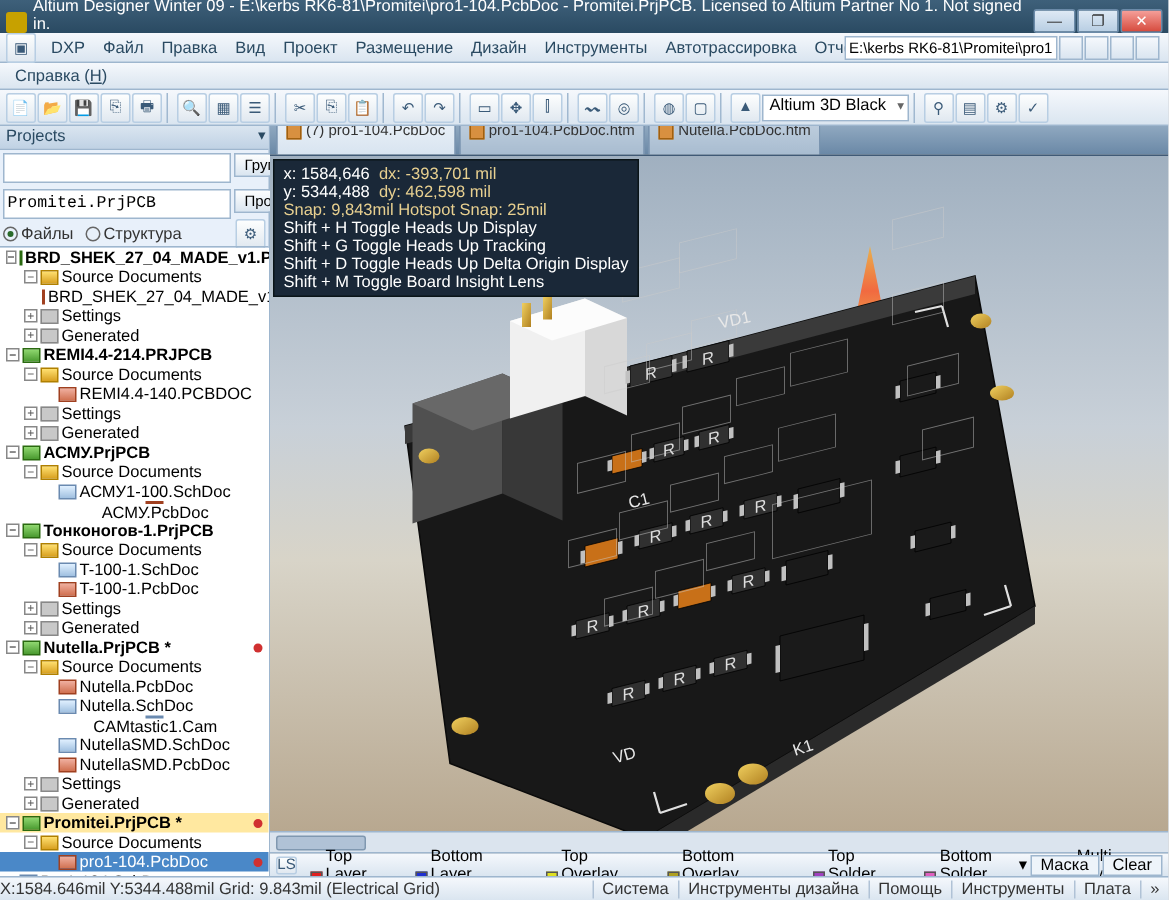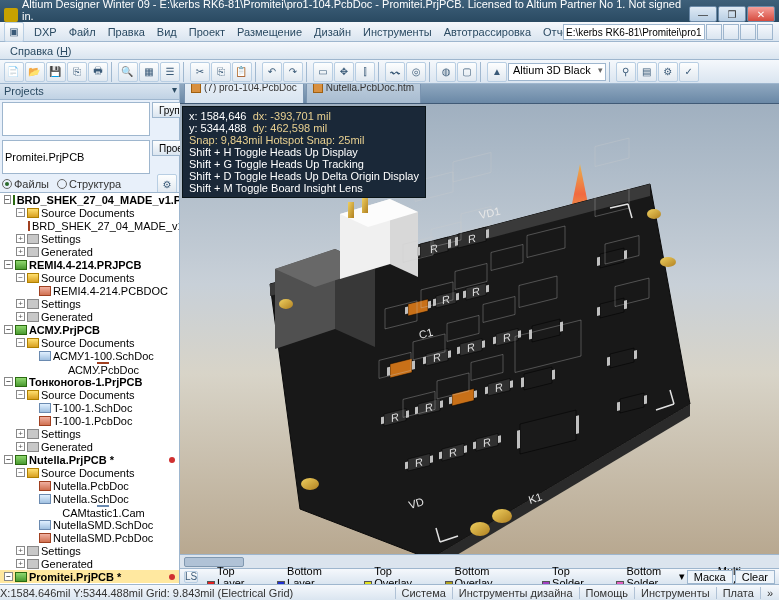--- a/index.html
+++ b/index.html
@@ -19,21 +19,21 @@
 .toolbar { height: 24px; background: linear-gradient(#f5f8fc,#dae5f0); border-bottom: 1px solid #9eb6ce; display: flex; align-items: center; padding: 0 4px; gap: 1px; }
 .tbtn { width: 20px; height: 20px; background: linear-gradient(#fdfefe,#e0e8f0); border: 1px solid #b8cee3; border-radius: 2px; display: flex; align-items: center; justify-content: center; font-size: 10px; color: #3a5a78; }
 .tsep { width: 4px; height: 20px; border-left: 1px solid #a0b8d0; margin: 0 2px; }
 .tcombo { height: 18px; border: 1px solid #9eb6ce; background: #fff; padding: 0 14px 0 4px; position: relative; min-width: 90px; }
 .tcombo:after { content: "▾"; position: absolute; right: 2px; top: 1px; font-size: 9px; color: #666; }
 .workarea { flex: 1; display: flex; overflow: hidden; }
 .leftpanel { width: 180px; background: #e8f0fa; border-right: 1px solid #9eb6ce; display: flex; flex-direction: column; }
 .panelhead { height: 16px; background: linear-gradient(#dae5f0,#c0d2e4); border-bottom: 1px solid #9eb6ce; padding: 1px 4px; font-weight: normal; color: #2a4a62; position: relative; }
 .panelhead .dd { position: absolute; right: 2px; top: 0; font-size: 10px; }
 .searchrow { display: flex; padding: 2px; gap: 2px; }
-.searchrow input { flex: 1; border: 1px solid #9eb6ce; height: 34px; padding: 4px 2px; }
+.searchrow input { flex: 1; border: 1px solid #9eb6ce; height: 20px; padding: 4px 2px; font-family: Liberation Mono, monospace; }
 .searchrow .btn, .searchrow .btn2 { border: 1px solid #9eb6ce; background: linear-gradient(#fdfefe,#dae5f0); height: 16px; padding: 0 6px; font-size: 10px; }
 .tabs-small { display: flex; padding: 0 2px; gap: 8px; height: 16px; align-items: center; }
 .radio { display: flex; align-items: center; gap: 2px; font-size: 10px; color: #333; }
 .radio .dot { width: 10px; height: 10px; border: 1px solid #666; border-radius: 50%; display: inline-block; }
 .radio.sel .dot:after { content: ""; display: block; width: 4px; height: 4px; background: #2a6a2a; border-radius: 50%; margin: 2px; }
 .tree { flex: 1; overflow: auto; background: #fff; border-top: 1px solid #9eb6ce; font-size: 11px; }
 .treerow { display: flex; align-items: center; height: 13px; padding-left: 2px; white-space: nowrap; }
 .exp { width: 9px; height: 9px; border: 1px solid #888; background: #fff; display: inline-flex; align-items: center; justify-content: center; font-size: 8px; color: #555; margin-right: 2px; line-height: 1; }
 .ficon { width: 12px; height: 10px; display: inline-block; margin-right: 2px; }
 .ficon.folder { background: linear-gradient(#ffe070,#d8a020); border: 1px solid #b08000; }
@@ -195,21 +195,21 @@
           <span>REMI4.4-214.PRJPCB</span>
         </div>
         <div class="treerow" style="padding-left: 16px;">
           <span class="exp">−</span>
           <span class="ficon folder"></span>
           <span>Source Documents</span>
         </div>
         <div class="treerow" style="padding-left: 28px;">
           <span style="width:11px;display:inline-block"></span>
           <span class="ficon red"></span>
-          <span>REMI4.4-214.PCBDOC</span>
+          <span>REMI4.4-140.PCBDOC</span>
         </div>
         <div class="treerow" style="padding-left: 16px;">
           <span class="exp">+</span>
           <span class="ficon gray"></span>
           <span>Settings</span>
         </div>
         <div class="treerow" style="padding-left: 16px;">
           <span class="exp">+</span>
           <span class="ficon gray"></span>
           <span>Generated</span>
@@ -331,20 +331,21 @@
           <span style="width:11px;display:inline-block"></span>
           <span class="ficon doc"></span>
           <span>Pro1-104.SchDoc</span>
         </div>
       </div>
   </div>
 
   <div class="rightarea">
     <div class="doctabs" id="doctabs">
         <div class="doctab"><span class="ticon"></span>(7) pro1-104.PcbDoc</div>
+        <div class="doctab inactive"><span class="ticon"></span>pro1-104.PcbDoc.htm</div>
         <div class="doctab inactive"><span class="ticon"></span>Nutella.PcbDoc.htm</div>
       </div>
     <div class="viewport">
       <svg width="600" height="520" viewBox="0 0 600 520">
         <defs>
           <linearGradient id="gold" x1="0" y1="0" x2="1" y2="1">
             <stop offset="0" stop-color="#f0d060"></stop>
               <stop offset="1" stop-color="#b08020"></stop>
           </linearGradient>
           <linearGradient id="cone" x1="0" y1="0" x2="0" y2="1">

